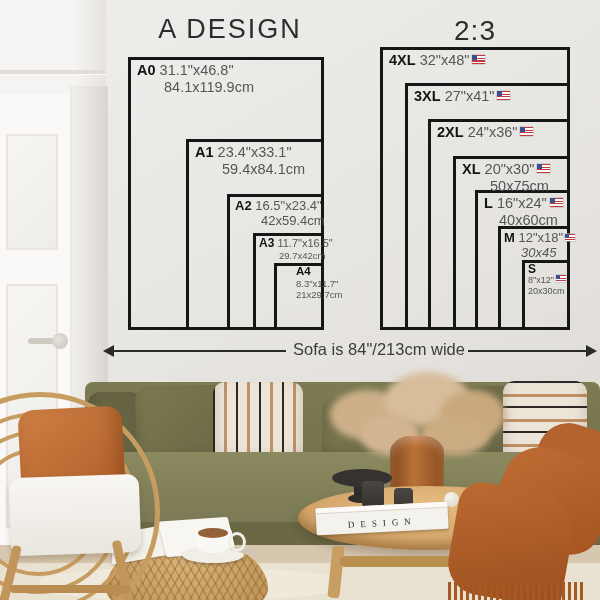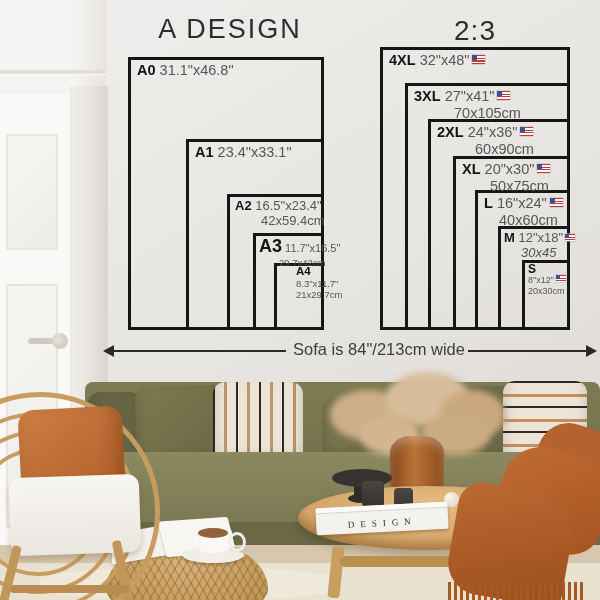--- a/index.html
+++ b/index.html
@@ -131,21 +131,21 @@
   .f3XL{left:405px;top:83px;width:165px;height:247px;}
   .f2XL{left:428px;top:119px;width:142px;height:211px;}
   .fXL{left:453px;top:156px;width:117px;height:174px;}
   .fL{left:475px;top:190px;width:95px;height:140px;}
   .fM{left:498px;top:226px;width:72px;height:104px;}
   .fS{left:522px;top:260px;width:48px;height:70px;}
 
   .lbl{color:#565656;line-height:1.18;z-index:25;white-space:nowrap;}
   .lbl b{color:#141414;font-weight:700;}
   .sz15{font-size:14.5px;} .sz13{font-size:13px;}
-  .szA3 .l1{font-size:11px;} .szA3 .l1 b{font-size:18px;text-align:center;} .szA3 .l2{font-size:9.5px;}
+  .szA3 .l1{font-size:11px;} .szA3 .l1 b{font-size:12px;text-align:center;} .szA3 .l2{font-size:9.5px;}
   .stack{font-size:9.5px;line-height:1.25;} .stack b{font-size:11.5px;display:block;line-height:1;}
   .lA0{left:137px;top:62px;} .lA0 .l2{padding-left:27px;}
   .lA1{left:195px;top:144px;} .lA1 .l2{padding-left:27px;}
   .lA2{left:235px;top:198px;} .lA2 .l2{padding-left:26px;}
   .lA3{left:259px;top:236px;} .lA3 .l2{padding-left:20px;}
   .lA4{left:296px;top:266px;}
   .l4XL{left:389px;top:52px;} .l4XL .l2{padding-left:37px;}
   .l3XL{left:414px;top:88px;} .l3XL .l2{padding-left:40px;}
   .l2XL{left:437px;top:124px;} .l2XL .l2{padding-left:38px;}
   .lXL{left:462px;top:161px;} .lXL .l2{padding-left:28px;}
@@ -247,23 +247,25 @@
   <div class="abs title t-23">2:3</div>
 
   <div class="abs frame fA0"></div>
   <div class="abs frame fA1"></div>
   <div class="abs frame fA2"></div>
   <div class="abs frame fA3"></div>
   <div class="abs frame fA4"></div>
 
   <div class="abs lbl sz15 lA0">
     <div class="l1"><b>A0</b> <span>31.1"x46.8"</span></div>
+    <div class="l2">84.1x119.9cm</div>
   </div>
   <div class="abs lbl sz15 lA1">
     <div class="l1"><b>A1</b> <span>23.4"x33.1"</span></div>
+    <div class="l2">59.4x84.1cm</div>
   </div>
   <div class="abs lbl sz13 lA2">
     <div class="l1"><b>A2</b> <span>16.5"x23.4"</span></div>
     <div class="l2">42x59.4cm</div>
   </div>
   <div class="abs lbl szA3 lA3">
     <div class="l1"><b>A3</b> <span>11.7"x16.5"</span></div>
     <div class="l2">29.7x42cm</div>
   </div>
   <div class="abs lbl stack lA4">
@@ -278,25 +280,23 @@
   <div class="abs frame fXL"></div>
   <div class="abs frame fL"></div>
   <div class="abs frame fM"></div>
   <div class="abs frame fS"></div>
 
   <div class="abs lbl sz15 l4XL">
     <div class="l1"><b>4XL</b> <span>32"x48"</span><span class="flag"></span></div>
   </div>
   <div class="abs lbl sz15 l3XL">
     <div class="l1"><b>3XL</b> <span>27"x41"</span><span class="flag"></span></div>
-    <div class="l2">70x105cm</div>
   </div>
   <div class="abs lbl sz15 l2XL">
     <div class="l1"><b>2XL</b> <span>24"x36"</span><span class="flag"></span></div>
-    <div class="l2">60x90cm</div>
   </div>
   <div class="abs lbl sz15 lXL">
     <div class="l1"><b>XL</b> <span>20"x30"</span><span class="flag"></span></div>
     <div class="l2">50x75cm</div>
   </div>
   <div class="abs lbl sz15 lL">
     <div class="l1"><b>L</b> <span>16"x24"</span><span class="flag"></span></div>
     <div class="l2">40x60cm</div>
   </div>
   <div class="abs lbl lM">

